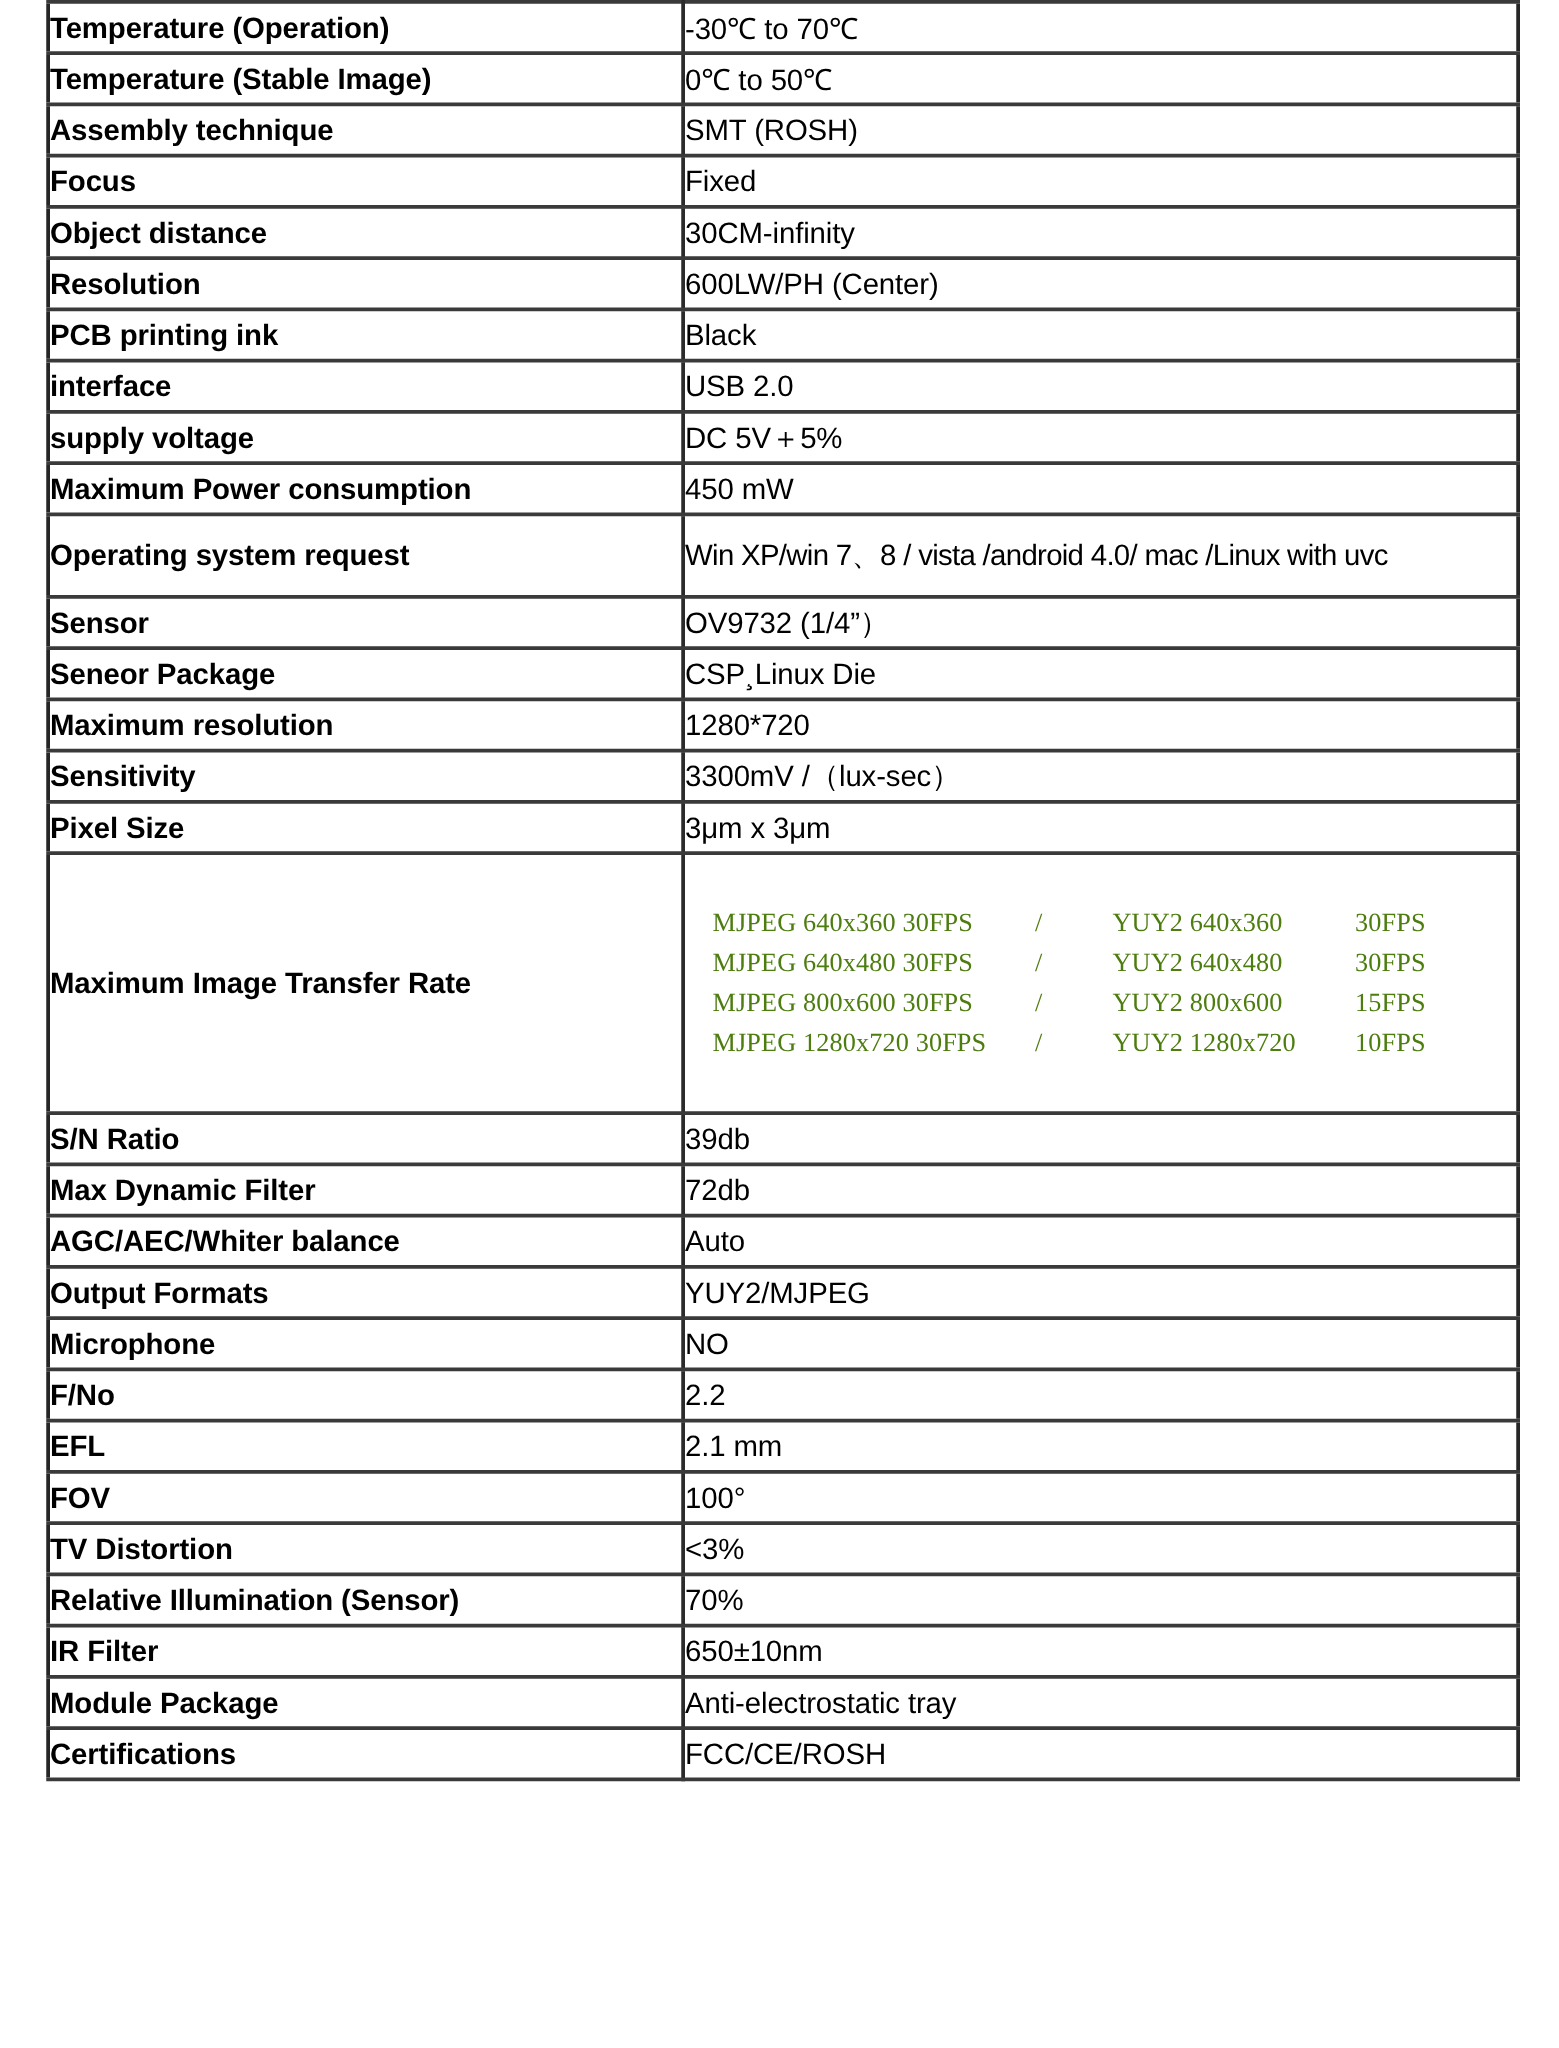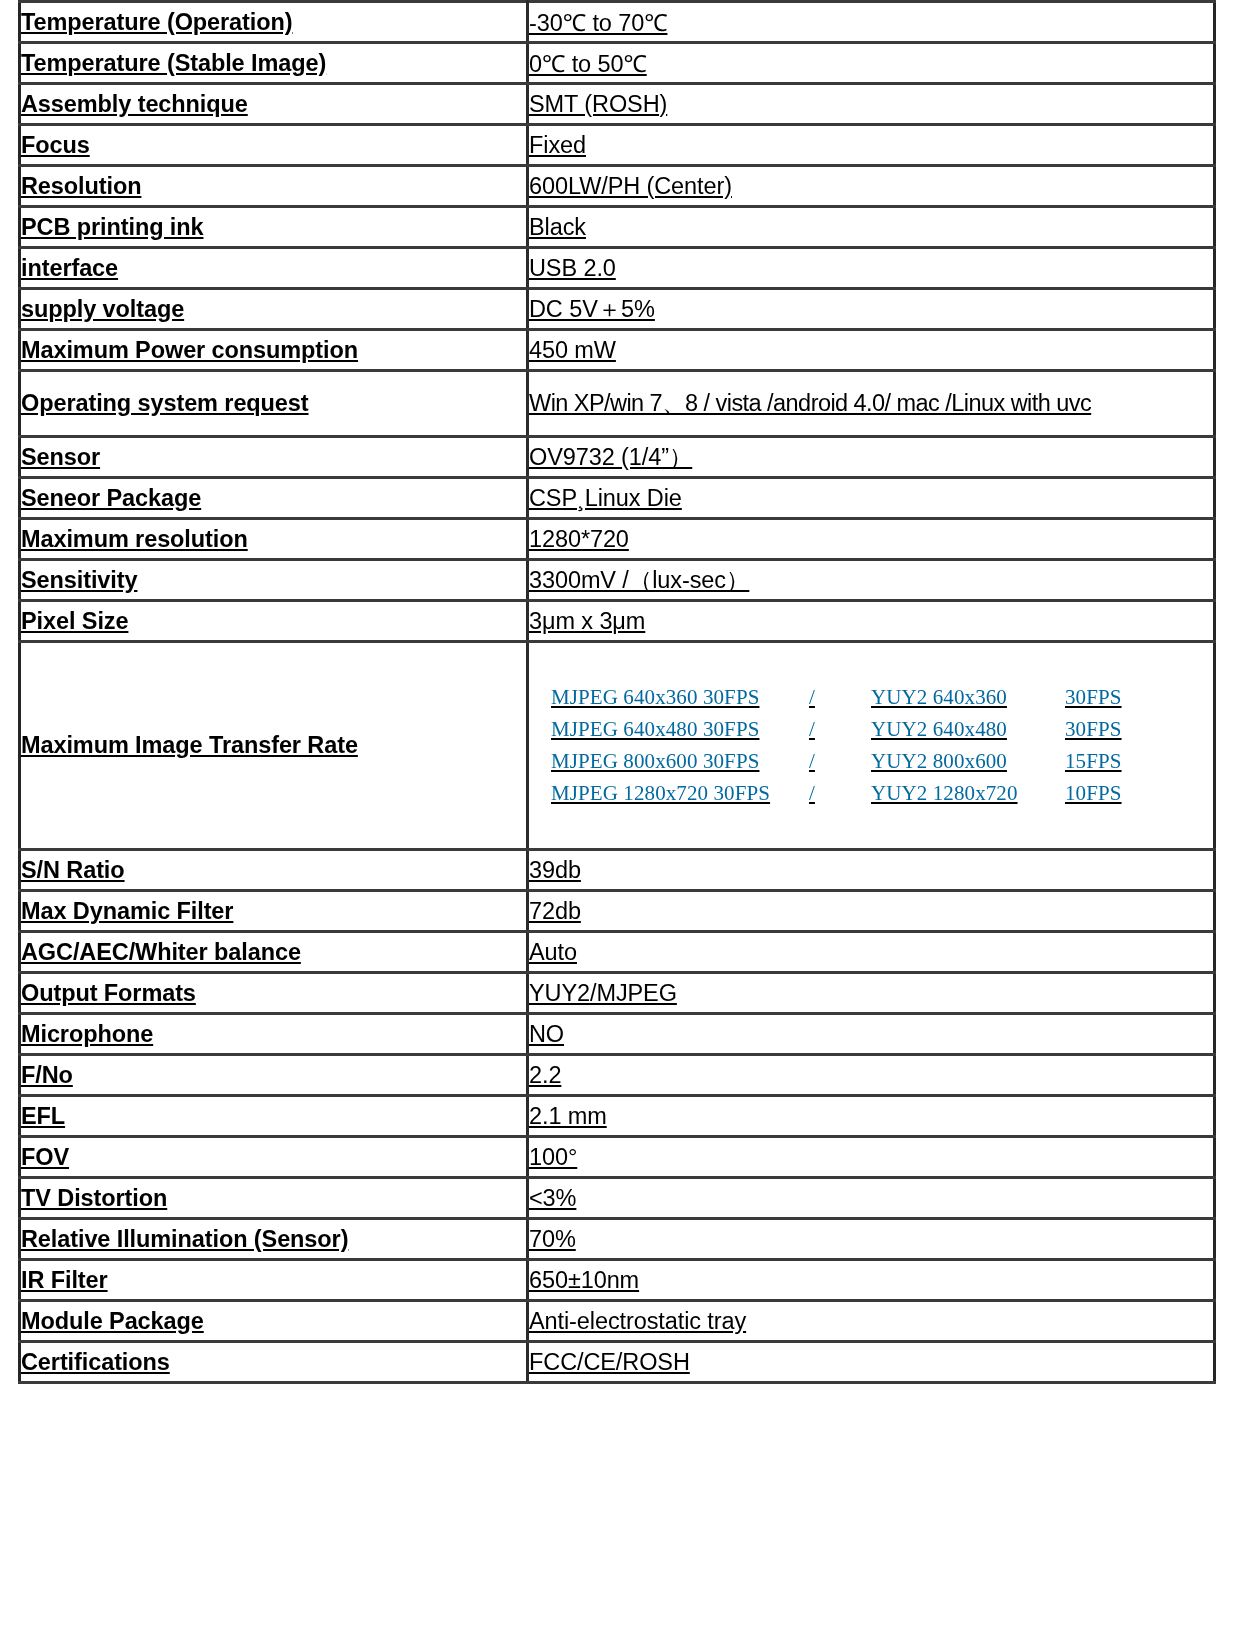--- a/index.html
+++ b/index.html
@@ -12,22 +12,21 @@
     height: 1638px;
     font-family: "Liberation Sans", sans-serif;
     color: #000000;
     overflow: hidden;
   }
   #spec-sheet {
     position: relative;
     width: 1247px;
     height: 1638px;
     box-sizing: border-box;
-    padding: 0 31px 0 18px;
-    text-decoration: underline;
+    padding: 0 31px 0 37px;
   }
   table.spec-table {
     width: 100%;
     border-collapse: collapse;
     table-layout: fixed;
     border-left: 3px solid #262626;
     border-right: 3px solid #262626;
   }
   table.spec-table col.col-label { width: 508px; }
   table.spec-table col.col-value { width: auto; }
@@ -75,21 +74,21 @@
     vertical-align: middle;
     white-space: normal;
     padding-left: 22px;
   }
   .transfer-grid {
     display: flex;
     flex-direction: column;
     gap: 7px;
     font-family: "Liberation Serif", serif;
     font-size: 21px;
-    color: #0369a1;
+    color: #4d7c0f;
     letter-spacing: 0.1px;
   }
   .transfer-line {
     display: flex;
     align-items: baseline;
     white-space: nowrap;
   }
   .tr-mjpeg { width: 258px; }
   .tr-sep   { width: 62px; }
   .tr-yuy2  { width: 194px; }
@@ -115,20 +114,24 @@
         </tr>
         <tr class="spec-row">
           <td class="cell-label">Assembly technique</td>
           <td class="cell-value">SMT (ROSH)</td>
         </tr>
         <tr class="spec-row">
           <td class="cell-label">Focus</td>
           <td class="cell-value">Fixed</td>
         </tr>
         <tr class="spec-row">
+          <td class="cell-label">Object distance</td>
+          <td class="cell-value">30CM-infinity</td>
+        </tr>
+        <tr class="spec-row">
           <td class="cell-label">Resolution</td>
           <td class="cell-value">600LW/PH (Center)</td>
         </tr>
         <tr class="spec-row">
           <td class="cell-label">PCB printing ink</td>
           <td class="cell-value">Black</td>
         </tr>
         <tr class="spec-row">
           <td class="cell-label">interface</td>
           <td class="cell-value">USB 2.0</td>

